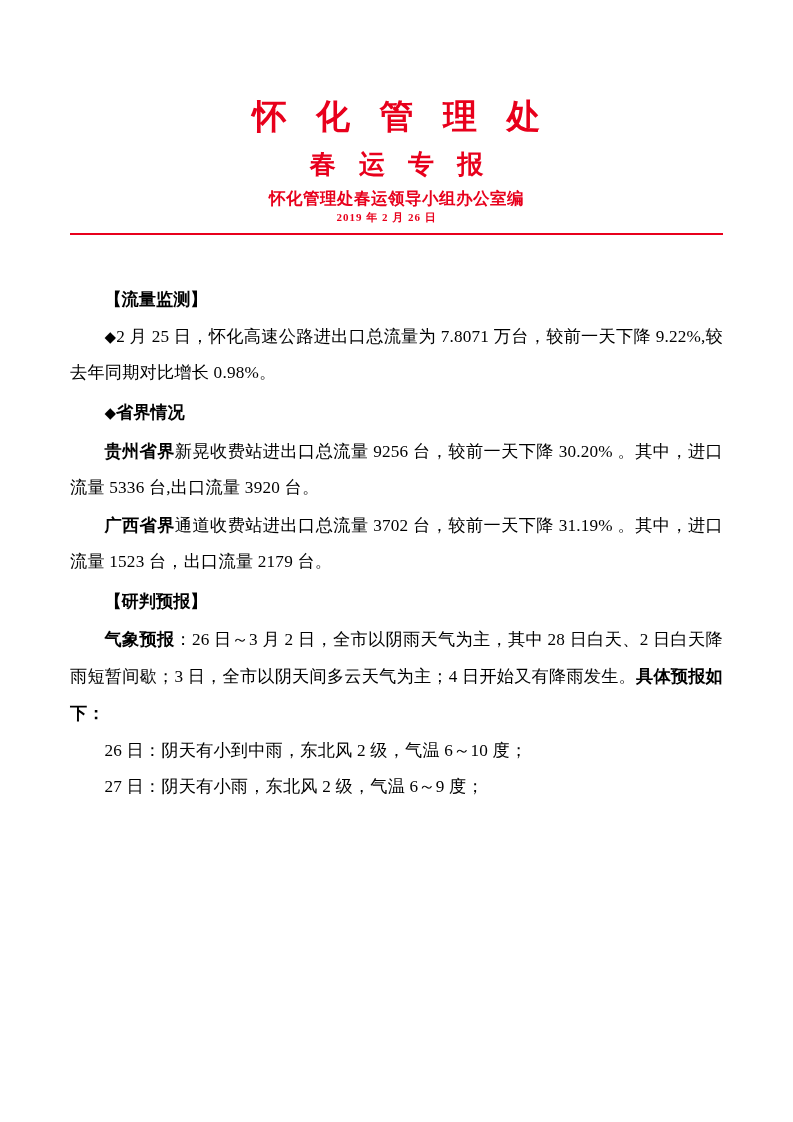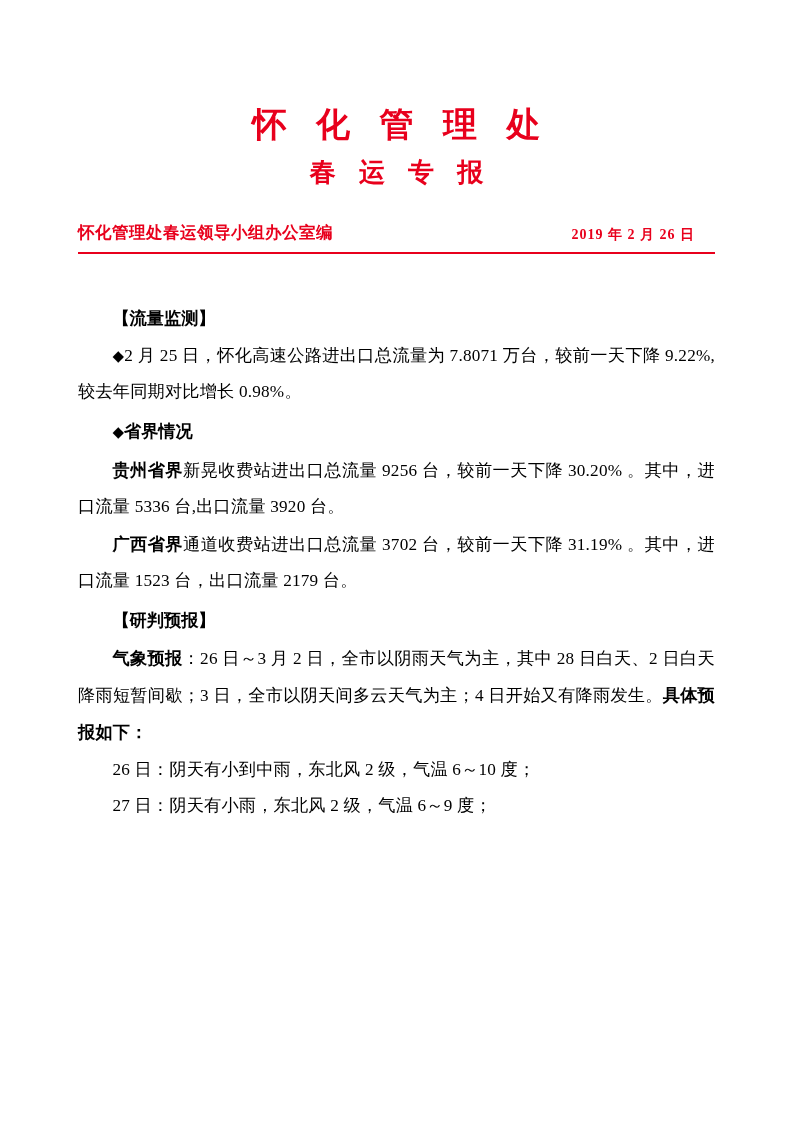--- a/index.html
+++ b/index.html
@@ -12,21 +12,21 @@
     height: 1122px;
     font-family: "Liberation Serif", "DejaVu Serif", serif;
     color: #000000;
     position: relative;
     overflow: hidden;
   }
   .page {
     width: 793px;
     height: 1122px;
     box-sizing: border-box;
-    padding: 16px;
+    padding: 8px;
     position: relative;
   }
 
   
   .masthead {
     padding-top: 88px;
     text-align: center;
   }
   .masthead-title {
     color: #e8001c;
@@ -41,37 +41,38 @@
     color: #e8001c;
     font-family: "Liberation Sans", "DejaVu Sans", sans-serif;
     font-weight: bold;
     font-size: 26px;
     letter-spacing: 8px;
     margin-top: 10px;
     text-indent: 8px;
   }
 
   .masthead-meta {
-    margin-top: 32px;
+    margin-top: 6px;
     padding: 0 62px 0 62px;
     display: flex;
-    align-items: flex-end;
+    align-items: center;
     justify-content: space-between;
     color: #e8001c;
+    flex-direction: column;
   }
   .issuer {
     font-family: "Liberation Sans", "DejaVu Sans", sans-serif;
     font-weight: bold;
     font-size: 16.5px;
     letter-spacing: 0.5px;
   }
   .issue-date {
     font-family: "Liberation Serif", "DejaVu Serif", serif;
     font-weight: bold;
-    font-size: 14px;
+    font-size: 11px;
     letter-spacing: 1px;
     margin-right: 20px;
   }
   .rule {
     margin: 8px 62px 0 62px;
     border-top: 2.5px solid #e8001c;
   }
 
   
   .content {

